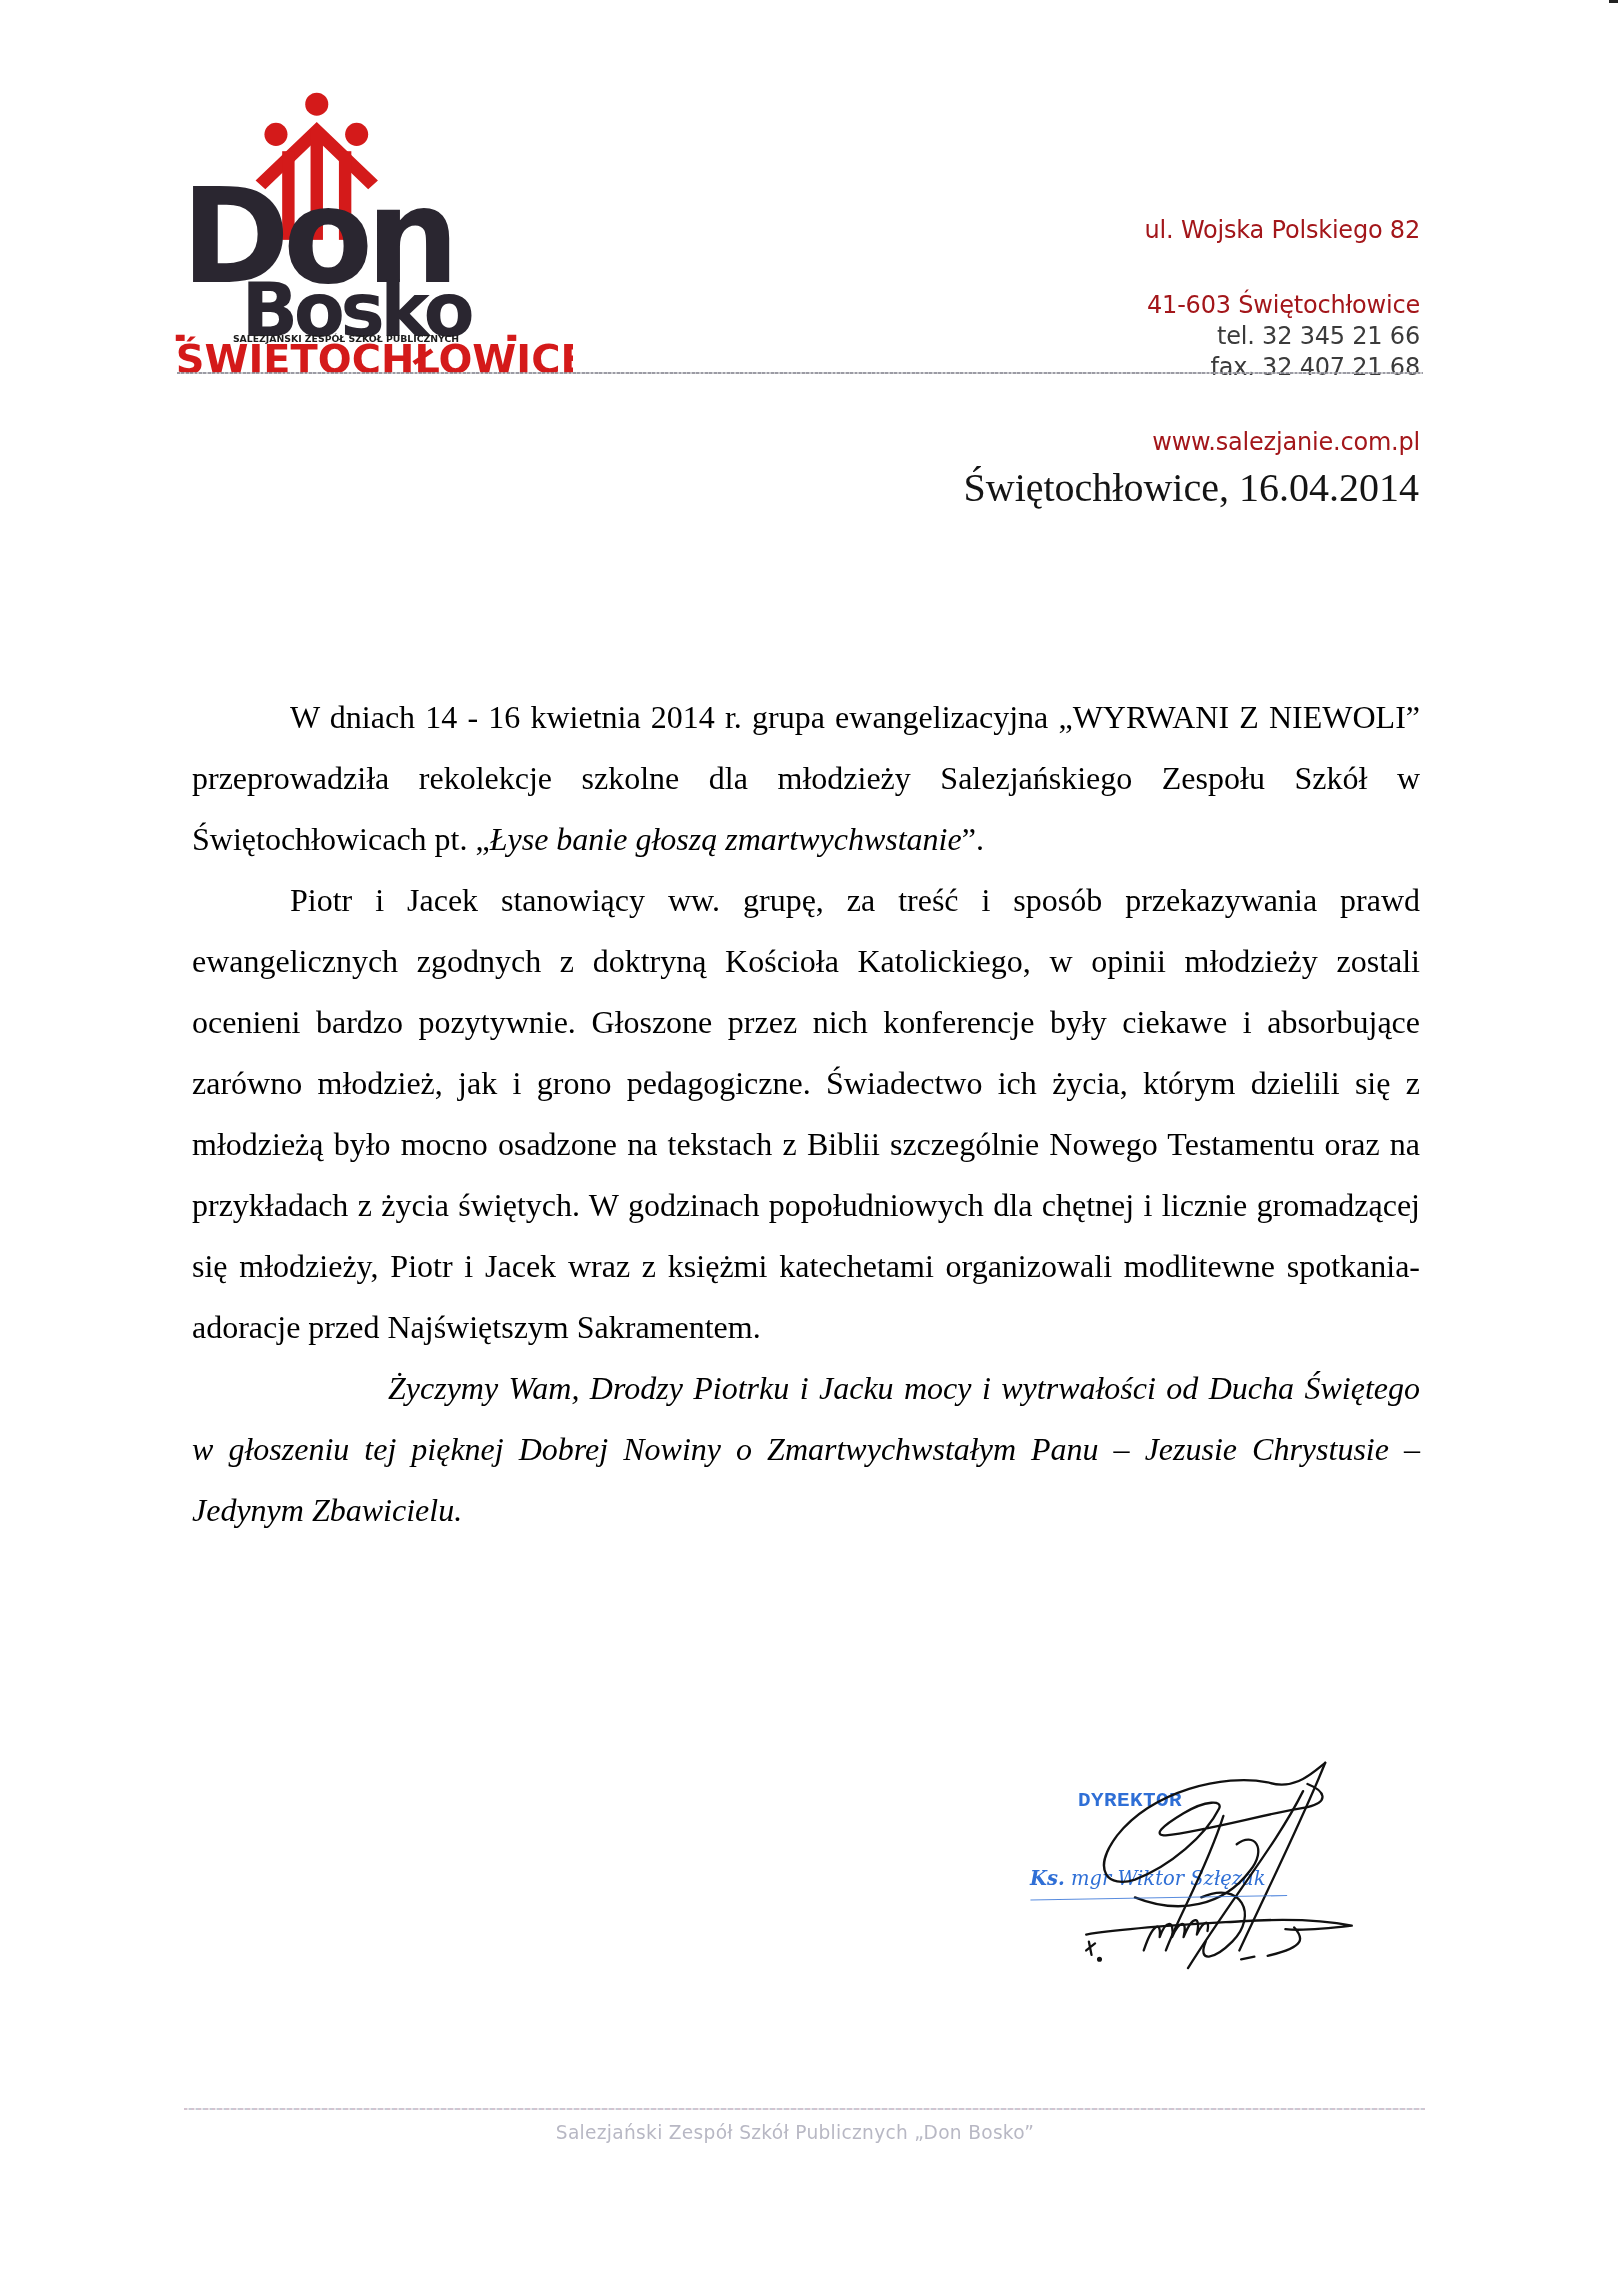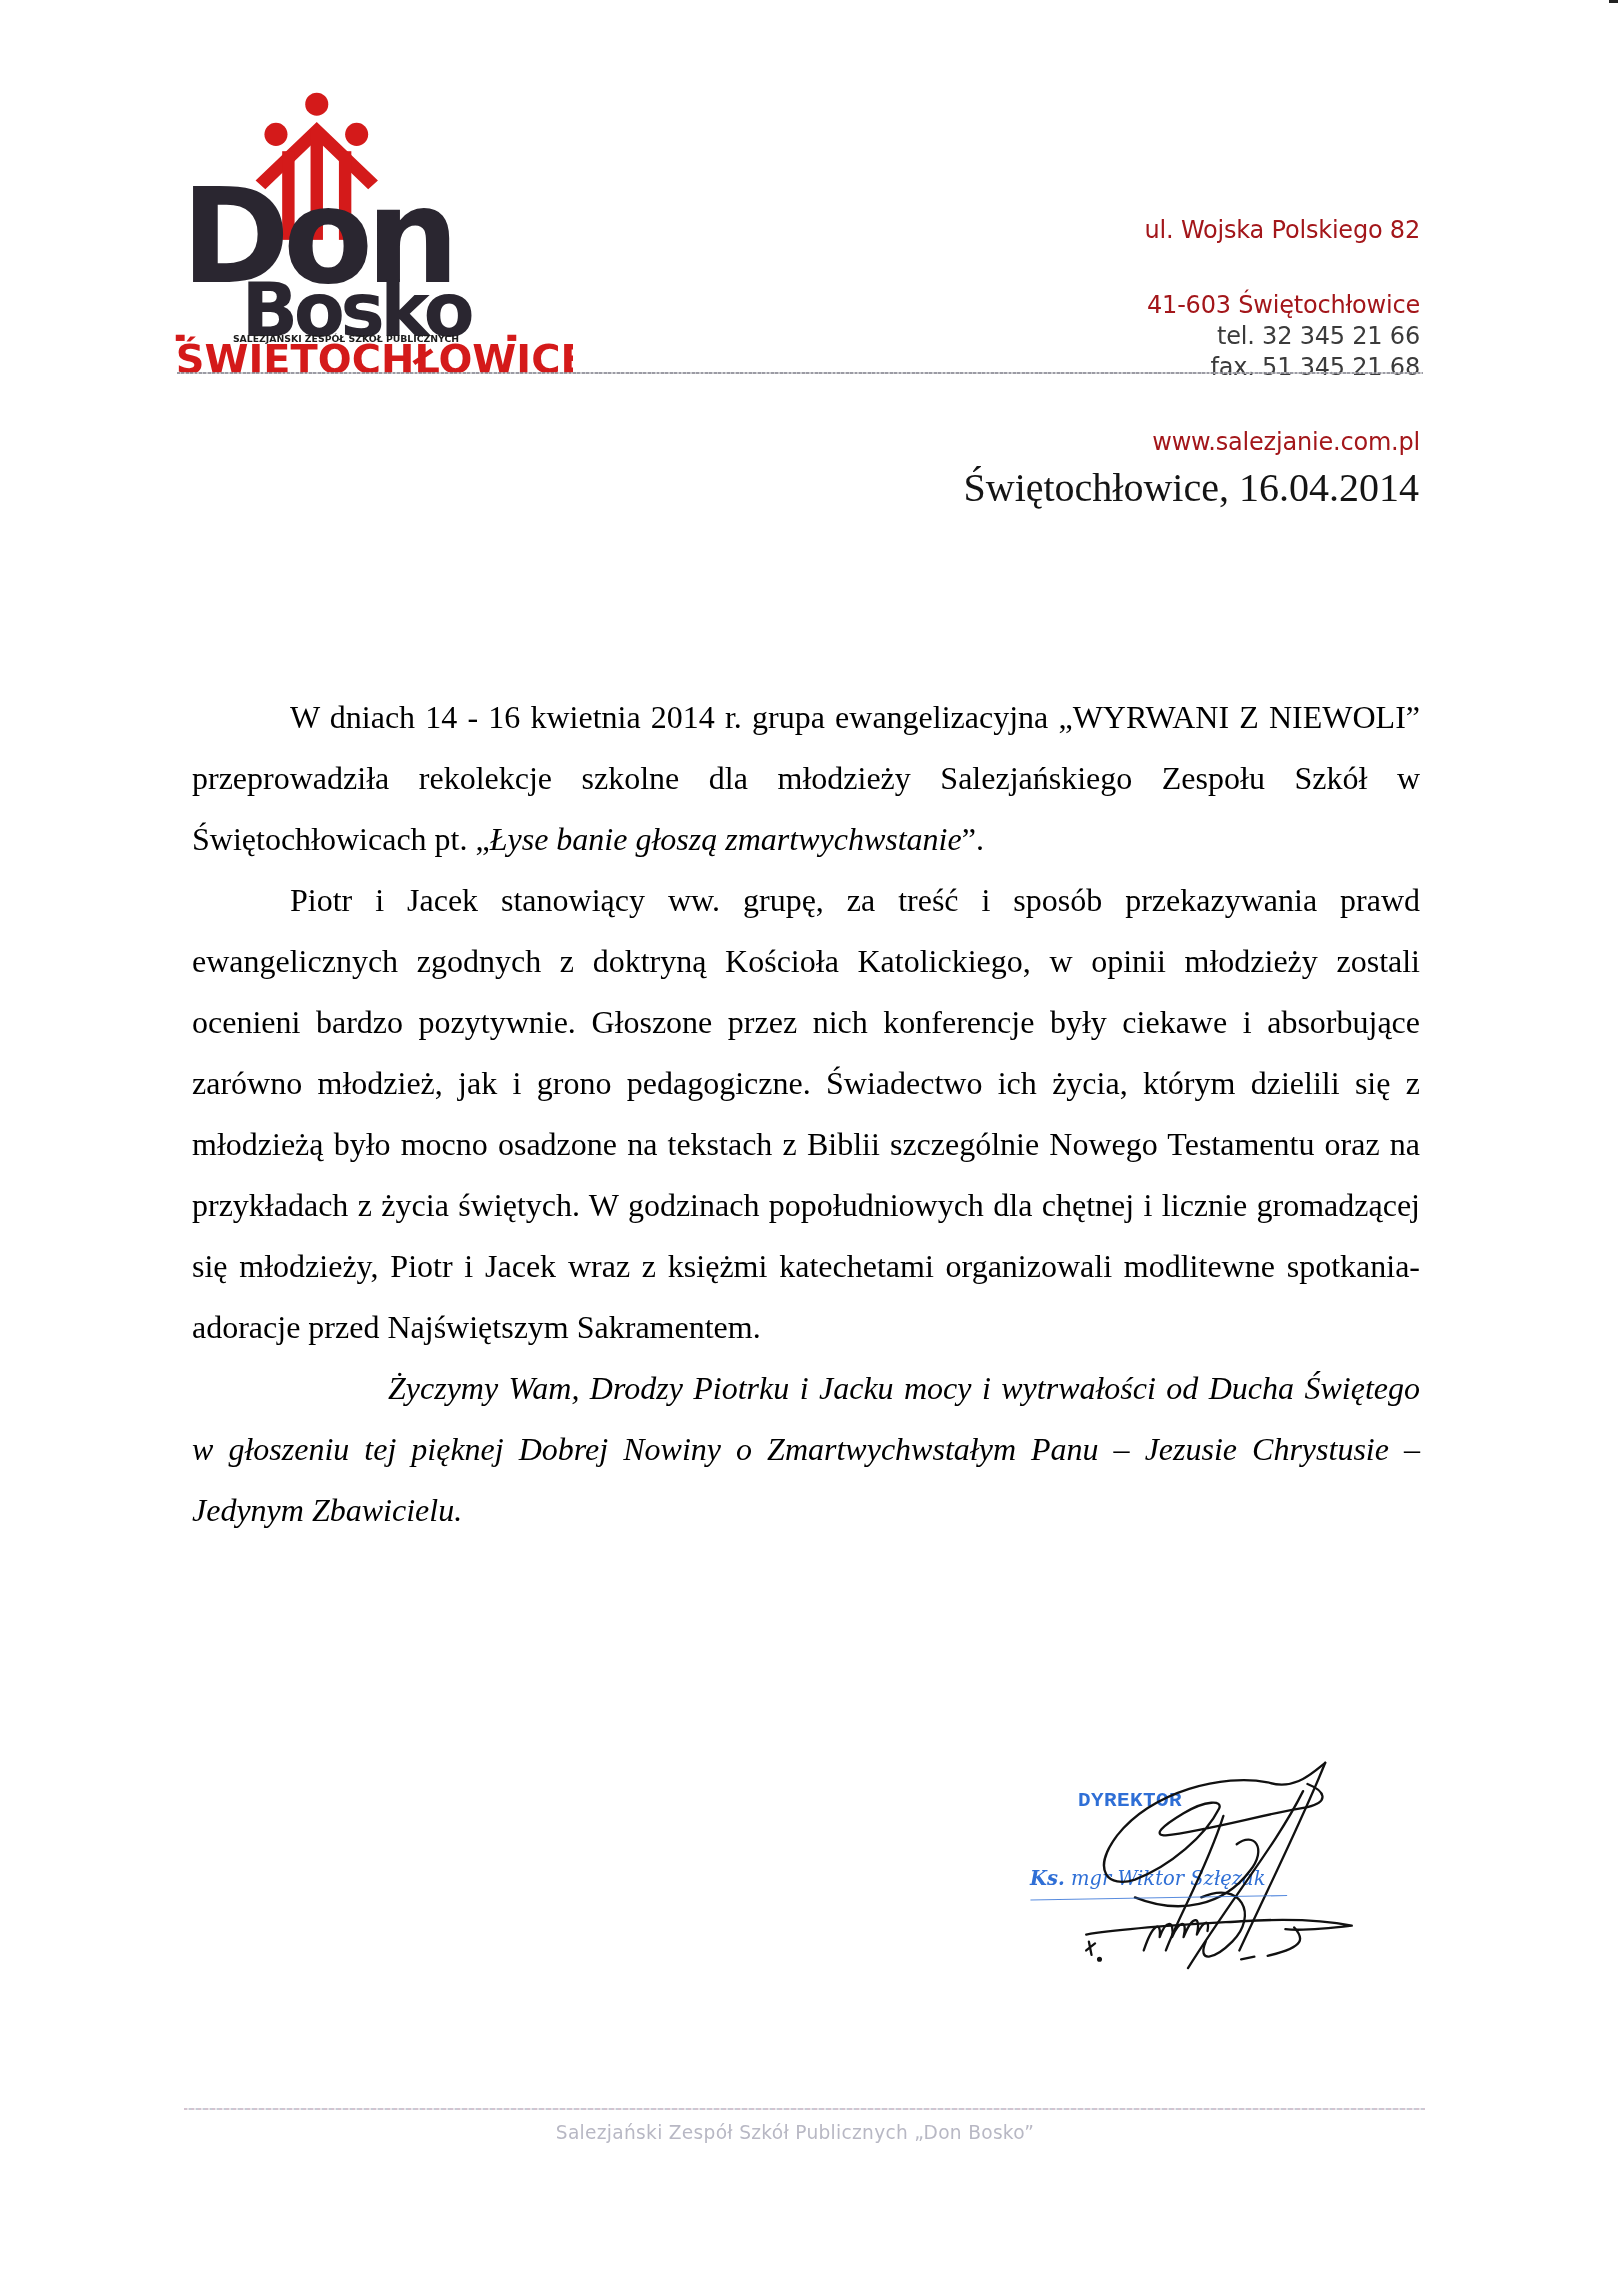--- a/index.html
+++ b/index.html
@@ -171,21 +171,21 @@
     <text x="194" y="285" text-anchor="middle" font-family="DejaVu Sans, sans-serif" font-weight="bold" font-size="10.5" fill="#1c1c1c">SALEZJAŃSKI ZESPÓŁ SZKÓŁ PUBLICZNYCH</text>
 
     <text x="2" y="320" font-family="DejaVu Sans, sans-serif" font-weight="bold" font-size="45" fill="#d41a1a" letter-spacing="0">ŚWIĘTOCHŁOWICE</text>
   </svg>
 </div>
 
 <div class="address">
   <div class="red">ul. Wojska Polskiego 82</div>
   <div class="red">41-603 Świętochłowice</div>
   <div class="gray">tel. 32 345 21 66</div>
-  <div class="gray">fax. 51 345 21 68</div>
+  <div class="gray">fax. 32 407 21 68</div>
   <div class="red">www.salezjanie.com.pl</div>
 </div>
 
 <div class="header-rule"></div>
 
 <div class="dateline">Świętochłowice, 16.04.2014</div>
 
 <div class="letter-body">
   <p><span>W dniach 14 - 16 kwietnia 2014 r. grupa ewangelizacyjna „WYRWANI Z NIEWOLI” przeprowadziła rekolekcje szkolne dla młodzieży Salezjańskiego Zespołu Szkół w Świętochłowicach pt. „</span><em>Łyse banie głoszą zmartwychwstanie</em><span>”.</span></p>
   <p>Piotr i Jacek stanowiący ww. grupę, za treść i sposób przekazywania prawd ewangelicznych zgodnych z doktryną Kościoła Katolickiego, w opinii młodzieży zostali ocenieni bardzo pozytywnie. Głoszone przez nich konferencje były ciekawe i absorbujące zarówno młodzież, jak i grono pedagogiczne. Świadectwo ich życia, którym dzielili się z młodzieżą było mocno osadzone na tekstach z Biblii szczególnie Nowego Testamentu oraz na przykładach z życia świętych. W godzinach popołudniowych dla chętnej i licznie gromadzącej się młodzieży, Piotr i Jacek wraz z księżmi katechetami organizowali modlitewne spotkania-adoracje przed Najświętszym Sakramentem.</p>

